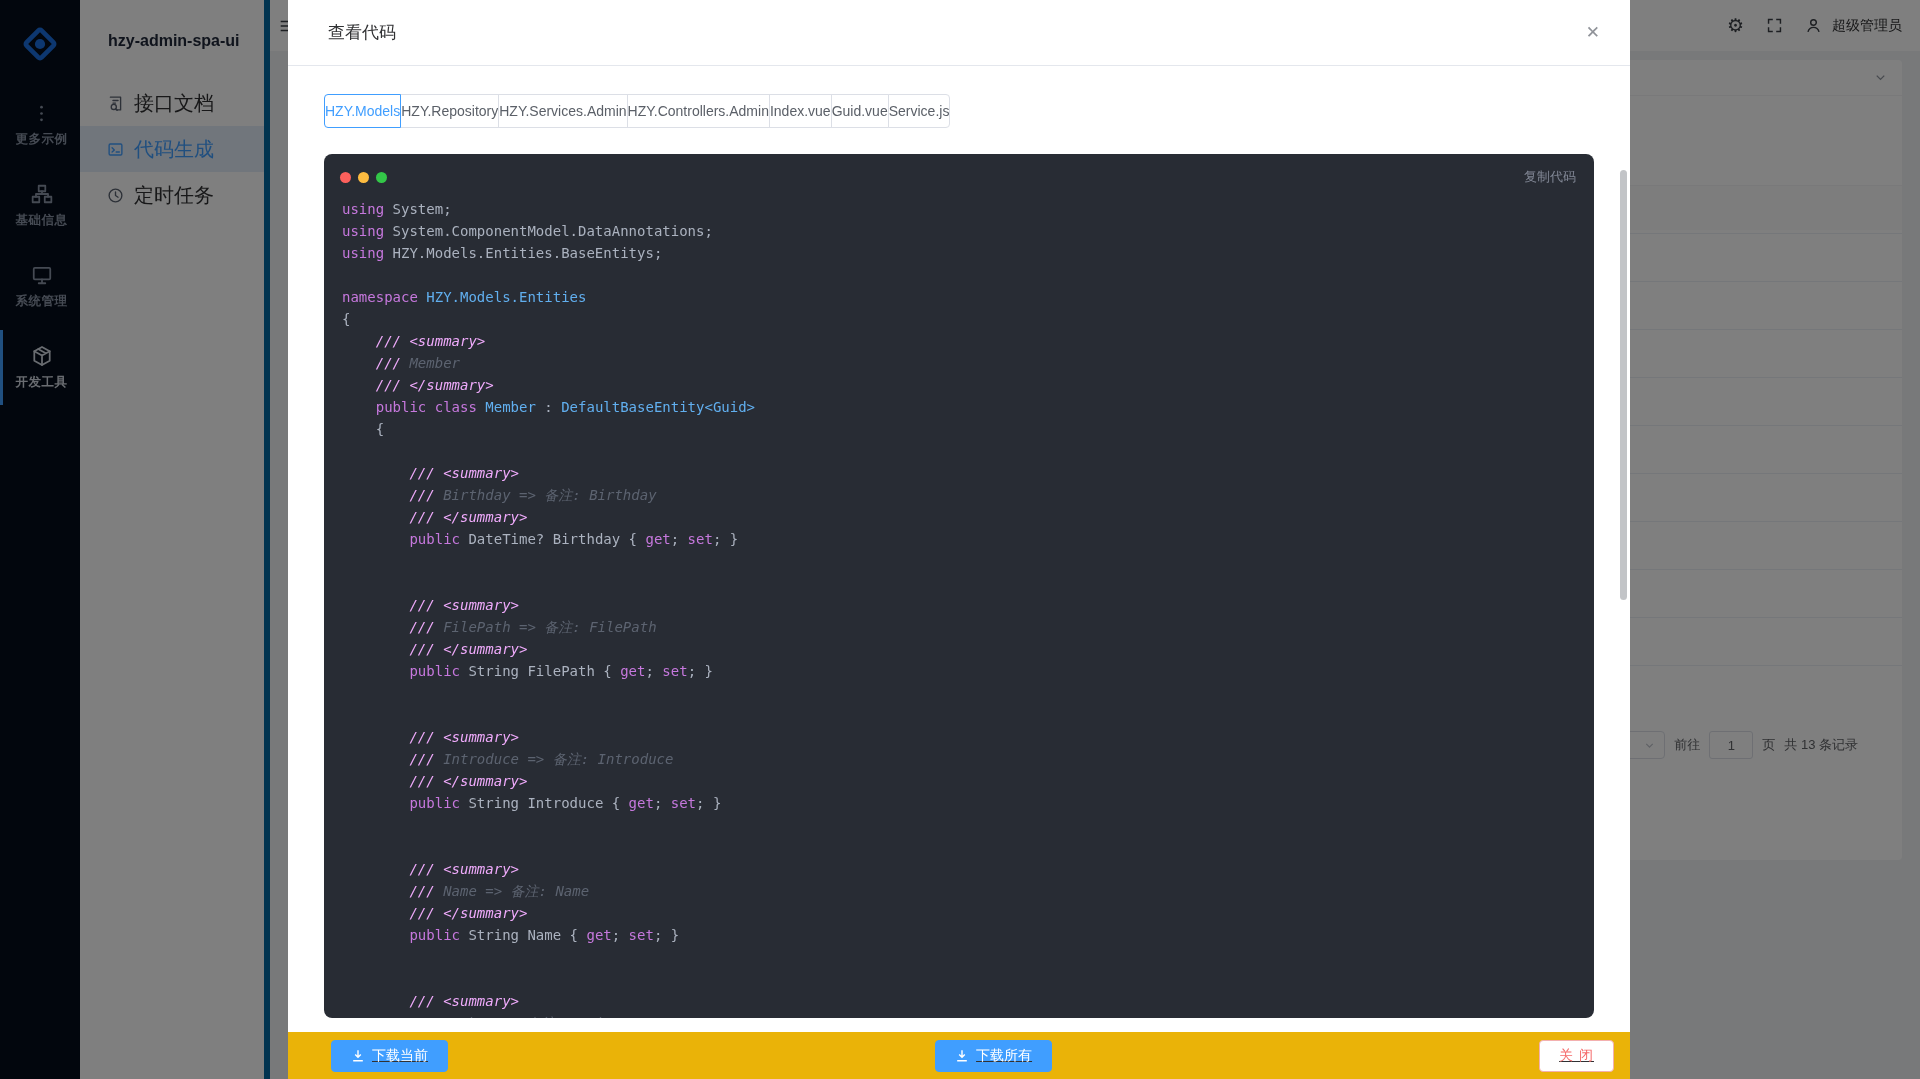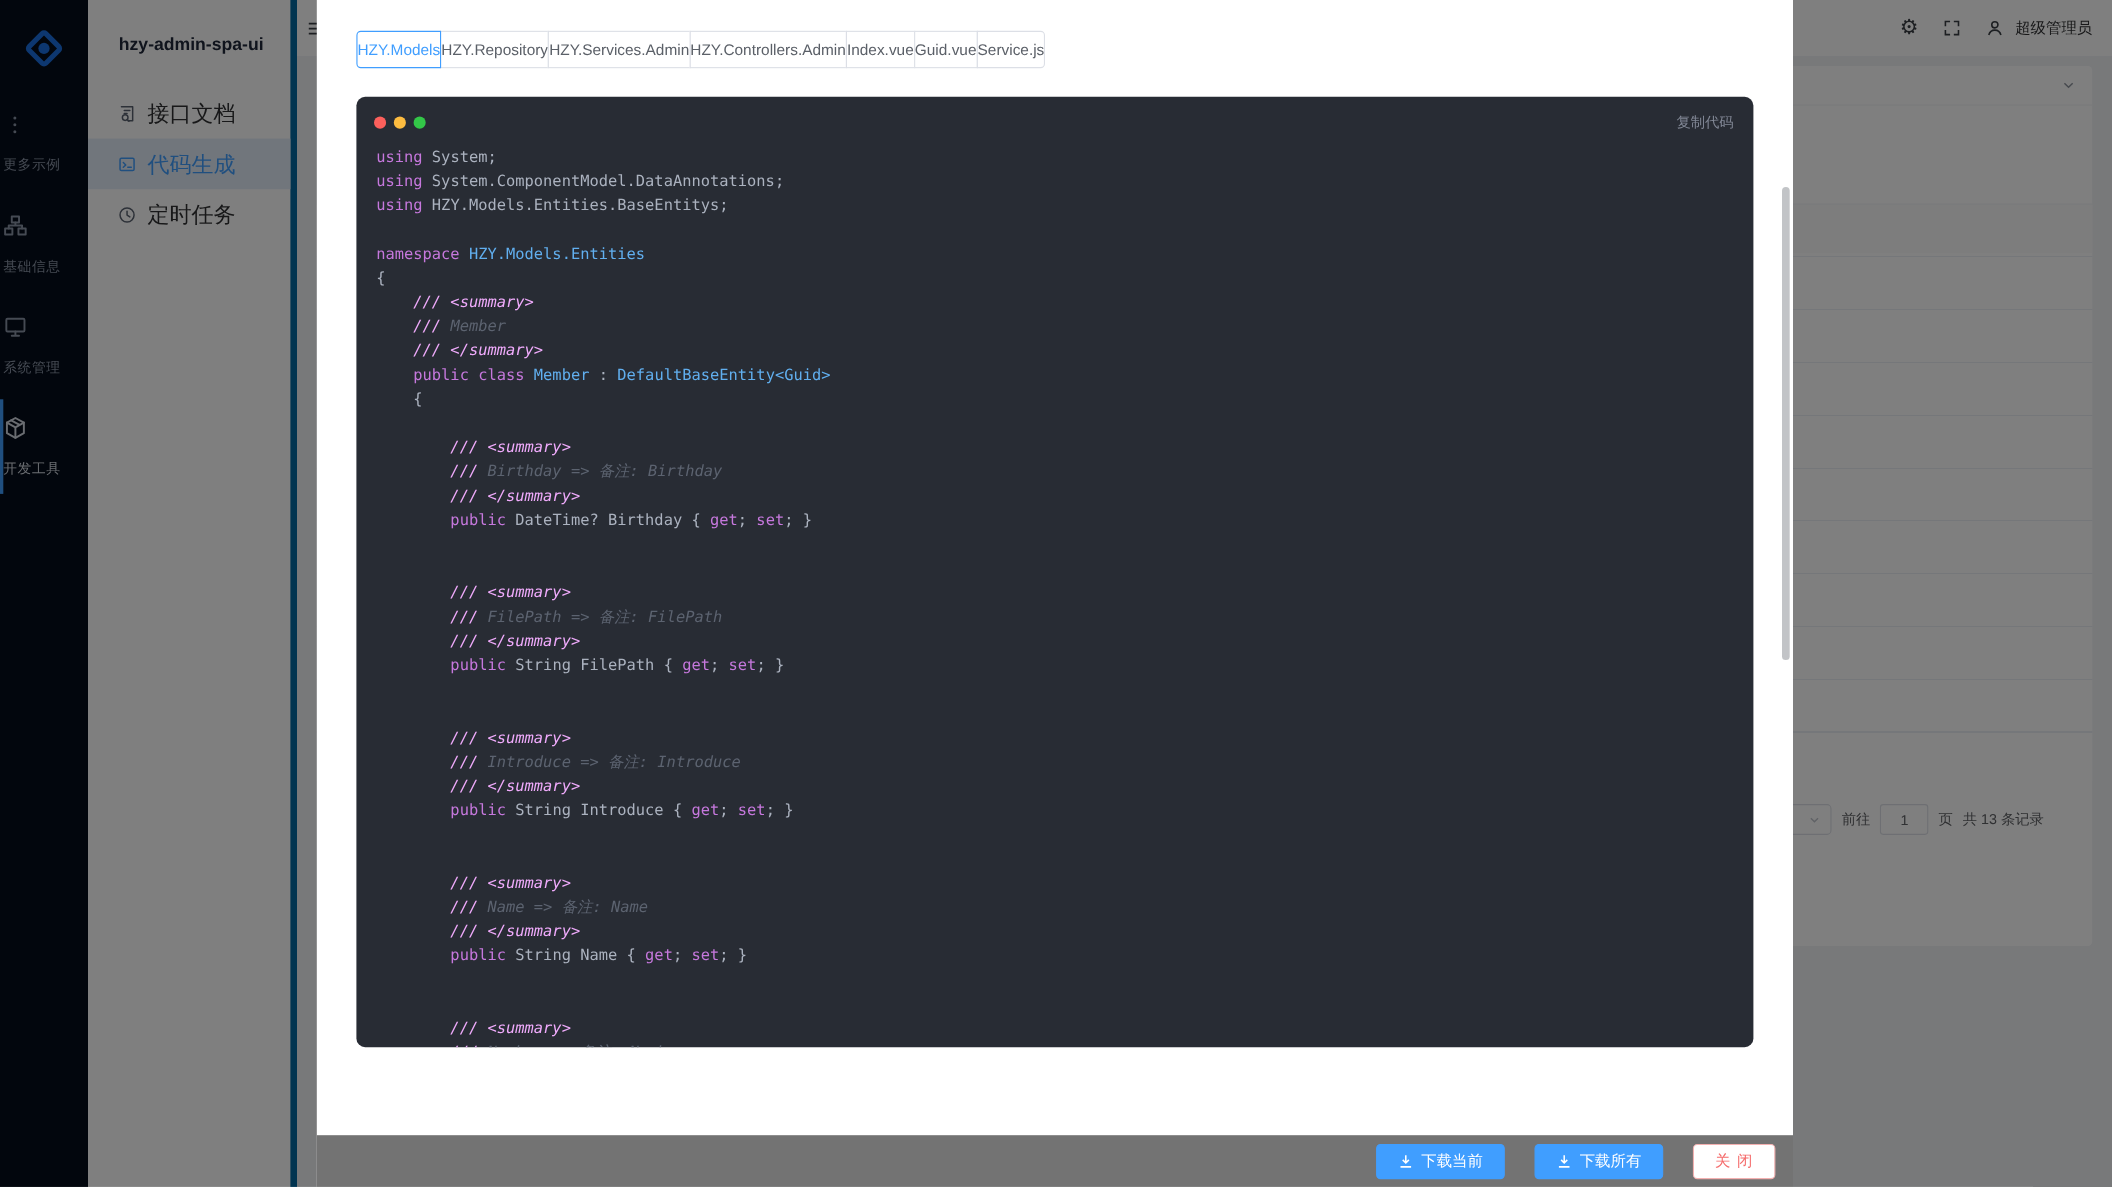--- a/index.html
+++ b/index.html
@@ -3,21 +3,21 @@
 <meta charset="utf-8">
 <style>
   *{margin:0;padding:0;box-sizing:border-box;}
   html,body{width:1920px;height:1079px;overflow:hidden;}
   body{font-family:"Liberation Sans","DejaVu Sans",sans-serif;background:#f0f2f5;position:relative;color:#303133;}
   svg{display:block;}
 
   
   .rail{position:absolute;left:0;top:0;bottom:0;width:80px;background:#050d1a;z-index:1;}
   .rail-logo{height:88px;display:flex;align-items:center;justify-content:center;}
-  .rail-item{padding:15px 0 14px;display:flex;flex-direction:column;align-items:flex-start;gap:18px;color:#8a94a6;cursor:pointer;border-left:3px solid transparent;margin-bottom:6px;}
+  .rail-item{padding:15px 0 14px;display:flex;flex-direction:column;align-items:center;gap:7px;color:#8a94a6;cursor:pointer;border-left:3px solid transparent;margin-bottom:6px;font-weight:bold;}
   .rail-item .rail-label{font-size:12.5px;letter-spacing:.5px;}
   .rail-item.active{border-left-color:#409eff;color:#d3d9e2;}
   .rail-icon svg{stroke:currentColor;}
 
   
   .submenu{position:absolute;left:80px;top:0;bottom:0;width:190px;background:#fff;z-index:1;border-right:6px solid #0369a1;}
   .submenu-title{font-size:16px;font-weight:bold;color:#21293a;padding:32px 0 30px 28px;}
   .submenu-item{height:46px;display:flex;align-items:center;gap:10px;padding-left:27px;font-size:20px;color:#303133;cursor:pointer;}
   .submenu-item svg{stroke:#5a6270;}
   .submenu-item.active{background:#e2ecf8;color:#409eff;}
@@ -64,21 +64,21 @@
   .dot-green{background:#33c748;}
   .copy-code{font-size:13px;color:#828896;cursor:pointer;}
   .code-pre{margin:0;padding:12px 18px 0 18px;font-family:"DejaVu Sans Mono","Liberation Mono",monospace;font-size:14px;line-height:22px;color:#abb2bf;white-space:pre;}
   .code-line{height:22px;}
   .tk-kw{color:#c678dd;}
   .tk-type{color:#61afef;}
   .tk-pl{color:#abb2bf;}
   .tk-cm{color:#f0abfc;font-style:italic;}
   .tk-cmt{color:#5c6370;font-style:italic;}
 
-  .modal-footer{position:absolute;left:0;right:0;bottom:0;height:47px;display:flex;align-items:center;justify-content:flex-end;padding:0 16px;background:#737373;}
+  .modal-footer{position:absolute;left:0;right:0;bottom:0;height:47px;display:flex;align-items:center;justify-content:space-between;padding:0 16px;background:#eab308;text-decoration:underline;}
   .btn{height:32px;border-radius:4px;font-size:14px;display:inline-flex;align-items:center;gap:7px;padding:0 19px;cursor:pointer;margin-left:27px;font-family:inherit;}
   .btn-primary{background:#409eff;border:1px solid #409eff;color:#fff;}
   .btn-danger-plain{background:#fff;border:1px solid #f3b0b0;color:#f56c6c;letter-spacing:1px;}
   .scroll-thumb{position:absolute;right:3px;top:170px;width:7px;height:430px;border-radius:4px;background:rgba(144,147,153,.55);}
 </style>
 </head>
 <body>
 
 <aside class="rail">
   <div class="rail-logo">
@@ -213,20 +213,24 @@
       <input class="goto-input" value="1" style="">
       <span>页</span>
       <span>共 13 条记录</span>
     </div>
   </section>
 </div>
 
 <div class="overlay"></div>
 
 <div class="modal">
+  <div class="modal-header">
+    <span class="modal-title">查看代码</span>
+    <span class="close-x">✕</span>
+  </div>
   <div class="modal-body">
     <div class="tabs" id="tabs">
         <div class="tab active">HZY.Models</div>
         <div class="tab">HZY.Repository</div>
         <div class="tab">HZY.Services.Admin</div>
         <div class="tab">HZY.Controllers.Admin</div>
         <div class="tab">Index.vue</div>
         <div class="tab">Guid.vue</div>
         <div class="tab">Service.js</div>
       </div>

